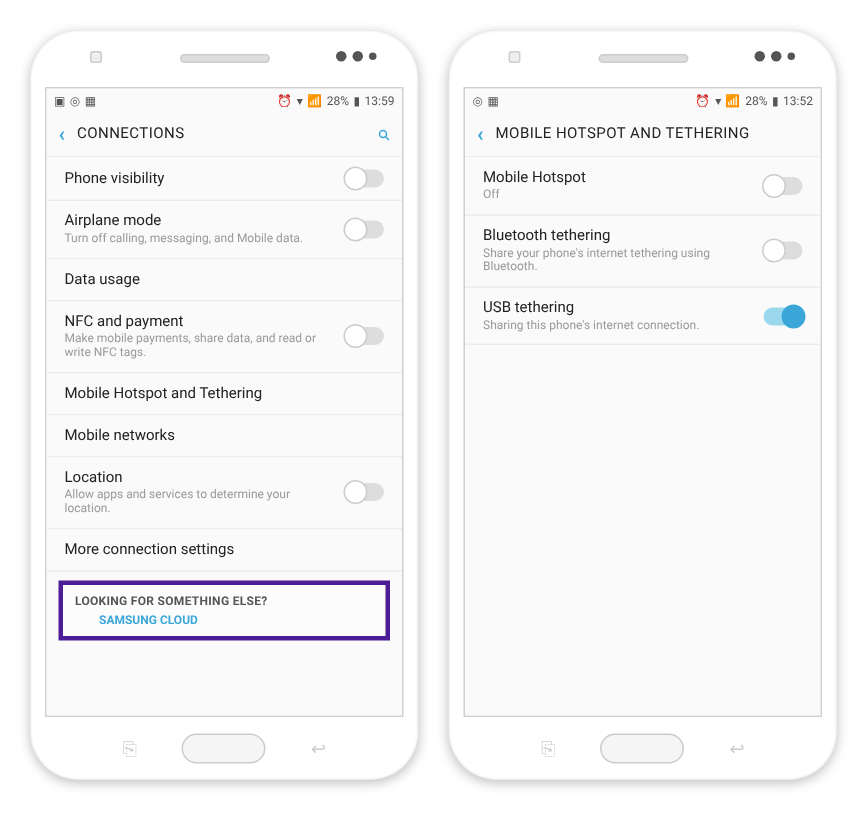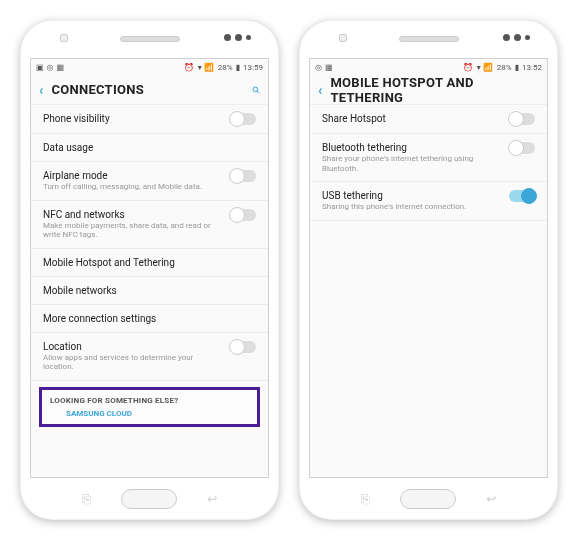--- a/index.html
+++ b/index.html
@@ -75,27 +75,28 @@
   .appbar {
     height: 30px;
     background: #fafafa;
     display: flex;
     align-items: center;
     padding: 0 8px;
     gap: 8px;
     border-bottom: 1px solid #eee;
   }
   .back-arrow { color: #3aa7d8; font-size: 14px; font-weight: bold; }
-  .appbar-title { font-size: 13px; font-weight: bold; color: #222; letter-spacing: 0.3px; }
+  .appbar-title { font-size: 10px; font-weight: normal; color: #222; letter-spacing: 0.3px; }
   .search-btn { margin-left: auto; color: #3aa7d8; font-size: 12px; }
   .list { flex: 1; overflow-y: hidden; background: #fafafa; }
   .row {
     padding: 8px 12px;
     border-bottom: 1px solid #ececec;
     display: flex;
+    align-items: center;
     gap: 8px;
     background: #fafafa;
   }
   .row-text { flex: 1; }
   .row-title { font-size: 10px; color: #222; }
   .row-sub { font-size: 8px; color: #999; line-height: 1.2; margin-top: 1px; }
   .toggle {
     width: 26px; height: 12px;
     background: #ddd;
     border-radius: 6px;
@@ -178,58 +179,58 @@
     </div>
     <div class="list">
       <div class="row">
         <div class="row-text">
           <div class="row-title">Phone visibility</div>
         </div>
         <div class="toggle"></div>
       </div>
       <div class="row">
         <div class="row-text">
+          <div class="row-title">Airplane mode</div>
+          <div class="row-sub">Turn off calling, messaging, and Mobile data.</div>
+        </div>
+        <div class="toggle"></div>
+      </div>
+      <div class="row">
+        <div class="row-text">
             <div class="row-title">Data usage</div>
           </div>
       </div>
       <div class="row">
         <div class="row-text">
-          <div class="row-title">Airplane mode</div>
-          <div class="row-sub">Turn off calling, messaging, and Mobile data.</div>
-        </div>
-        <div class="toggle"></div>
-      </div>
-      <div class="row">
-        <div class="row-text">
-          <div class="row-title">NFC and networks</div>
+          <div class="row-title">NFC and payment</div>
           <div class="row-sub">Make mobile payments, share data, and read or write NFC tags.</div>
         </div>
         <div class="toggle"></div>
       </div>
       <div class="row">
         <div class="row-text">
             <div class="row-title">Mobile Hotspot and Tethering</div>
           </div>
       </div>
       <div class="row">
         <div class="row-text">
             <div class="row-title">Mobile networks</div>
           </div>
       </div>
       <div class="row">
         <div class="row-text">
+          <div class="row-title">Location</div>
+          <div class="row-sub">Allow apps and services to determine your location.</div>
+        </div>
+        <div class="toggle"></div>
+      </div>
+      <div class="row">
+        <div class="row-text">
             <div class="row-title">More connection settings</div>
           </div>
-      </div>
-      <div class="row">
-        <div class="row-text">
-          <div class="row-title">Location</div>
-          <div class="row-sub">Allow apps and services to determine your location.</div>
-        </div>
-        <div class="toggle"></div>
       </div>
       <div class="footer-card">
         <div class="footer-hdr">LOOKING FOR SOMETHING ELSE?</div>
         <div class="footer-link">SAMSUNG CLOUD</div>
       </div>
     </div>
   </div>
   <div class="phone-bottom">
     <span class="nav-icon">⎘</span>
     <div class="home-btn"></div>
@@ -262,21 +263,22 @@
         <span>13:52</span>
       </div>
     </div>
     <div class="appbar">
       <span class="back-arrow">‹</span>
       <span class="appbar-title">MOBILE HOTSPOT AND TETHERING</span>
     </div>
     <div class="list">
       <div class="row">
         <div class="row-text">
-          <div class="row-title">Share Hotspot</div>
+          <div class="row-title">Mobile Hotspot</div>
+          <div class="row-sub">Off</div>
         </div>
         <div class="toggle"></div>
       </div>
       <div class="row">
         <div class="row-text">
           <div class="row-title">Bluetooth tethering</div>
           <div class="row-sub">Share your phone's internet tethering using Bluetooth.</div>
         </div>
         <div class="toggle"></div>
       </div>

